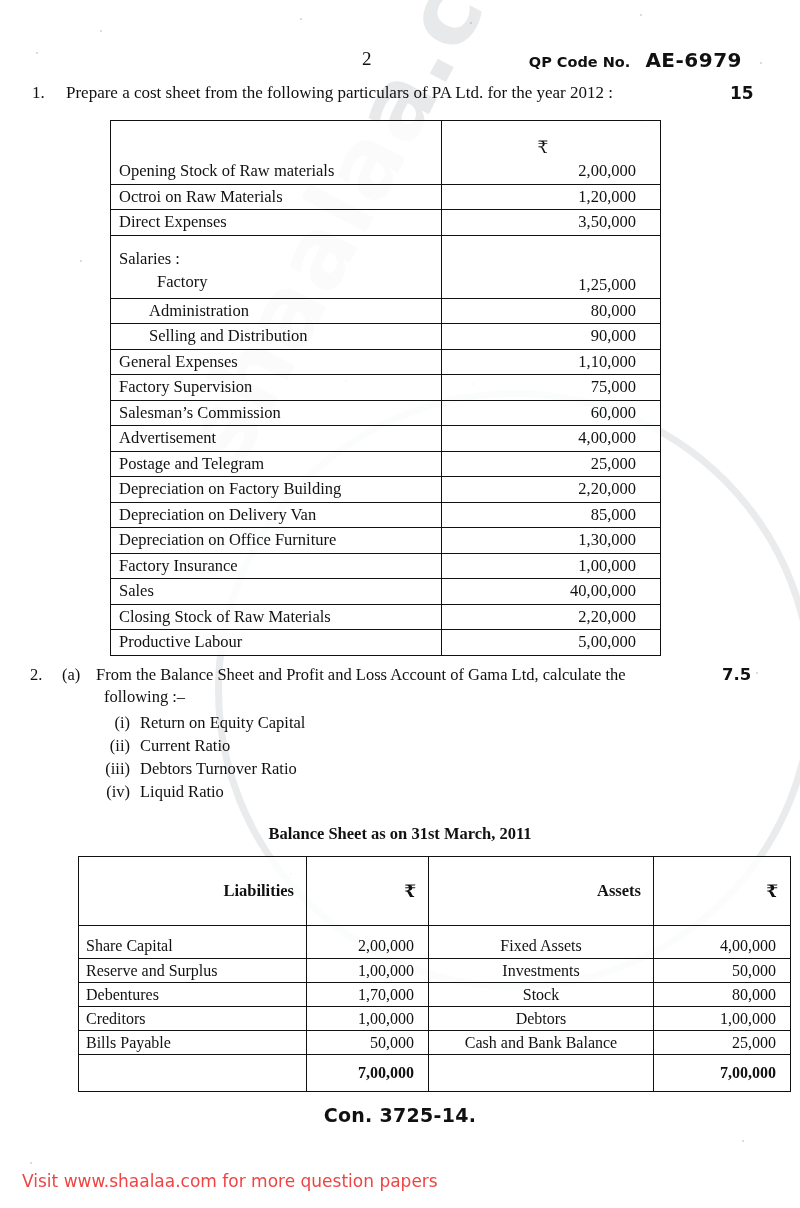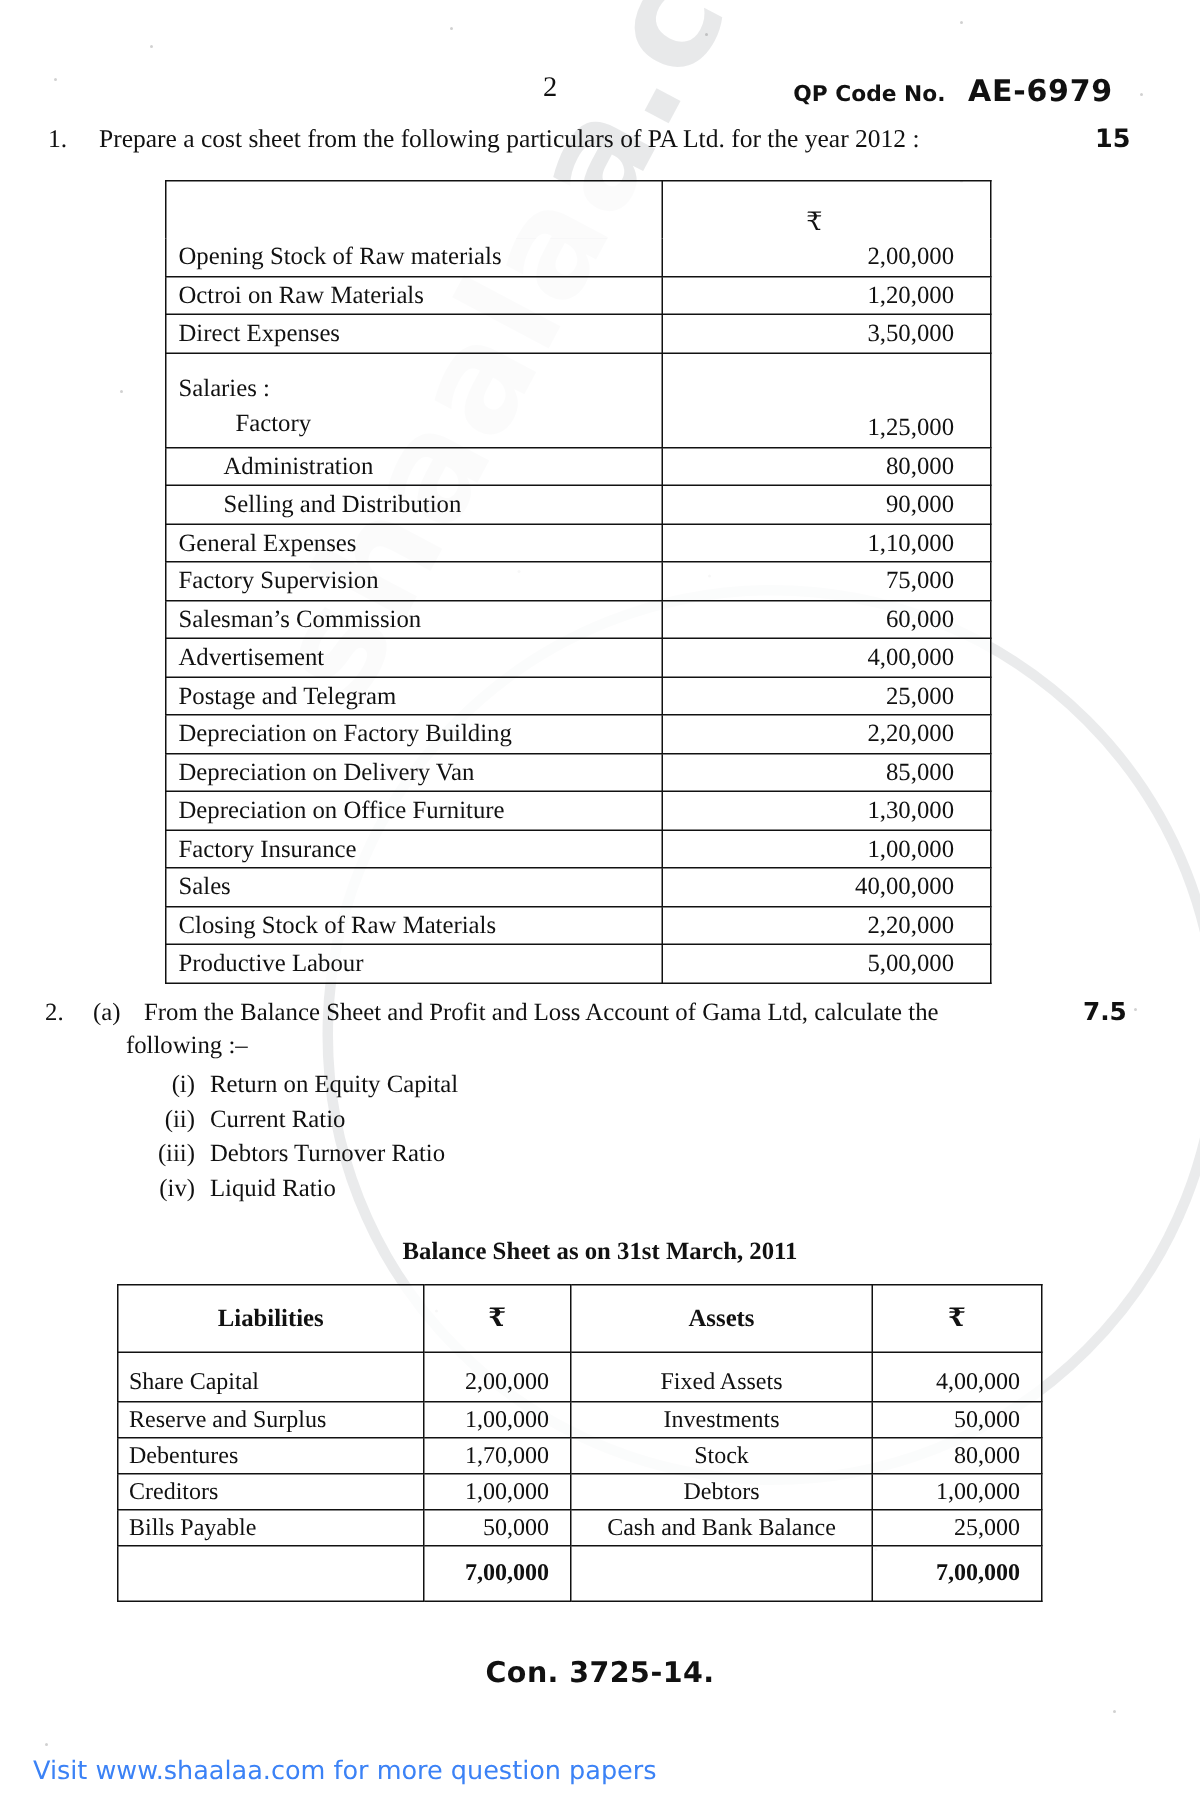--- a/index.html
+++ b/index.html
@@ -174,21 +174,21 @@
     width: 624px;
     font-size: 16.5px;
     text-align: justify;
     white-space: nowrap;
   }
   #q2-marks {
     position: absolute; left: 722px; top: 0;
     font-size: 16.5px; font-weight: 700;
     font-family: "DejaVu Sans", sans-serif;
   }
-  #q2-text-2 { position: absolute; left: 84px; top: 22px; font-size: 16.5px; }
+  #q2-text-2 { position: absolute; left: 104px; top: 22px; font-size: 16.5px; }
   .q2-item { position: absolute; font-size: 16.5px; }
   .q2-item .rn { position: absolute; left: 0; top: 0; width: 34px; text-align: right; }
   .q2-item .lb { position: absolute; left: 44px; top: 0; white-space: nowrap; }
 
   
   #bs-title {
     position: absolute;
     left: 0; top: 824px;
     width: 800px;
     text-align: center;
@@ -210,24 +210,24 @@
     padding: 0 7px;
     vertical-align: middle;
     background: rgba(255,255,255,0.82);
   }
   #bs-table td.c1 { width: 203px; text-align: left; }
   #bs-table td.c2 { width: 97px;  text-align: right; padding-right: 14px; }
   #bs-table td.c3 { width: 200px; text-align: center; }
   #bs-table td.c4 { width: 112px; text-align: right; padding-right: 14px; }
   #bs-table tr.head td {
     height: 44px;
-    text-align: center;
+    text-align: right;
     font-weight: 700;
     font-size: 16.5px;
-    padding: 0;
+    padding: 12px;
   }
   #bs-table tr.head td.c2, #bs-table tr.head td.c4 { font-size: 17px; }
   #bs-table tr.firstrow td { height: 29px; vertical-align: bottom; padding-bottom: 3px; }
   #bs-table tr.total td {
     height: 36px;
     font-weight: 700;
     vertical-align: middle;
   }
 
   
@@ -239,21 +239,21 @@
     font-family: "DejaVu Sans", sans-serif;
     font-size: 19px;
     font-weight: 700;
     letter-spacing: 0.3px;
   }
   #site-line {
     position: absolute;
     left: 22px; top: 1171px;
     font-family: "DejaVu Sans", sans-serif;
     font-size: 17px;
-    color: #3b82f6;
+    color: #ef4444;
   }
 </style>
 </head>
 <body>
 
 <div id="watermark">
   <div id="wm-ring"></div>
   <div id="wm-text">shaalaa.com</div>
   <div class="speck" style="left:36px;  top:52px;"></div>
   <div class="speck" style="left:100px; top:30px;"></div>

